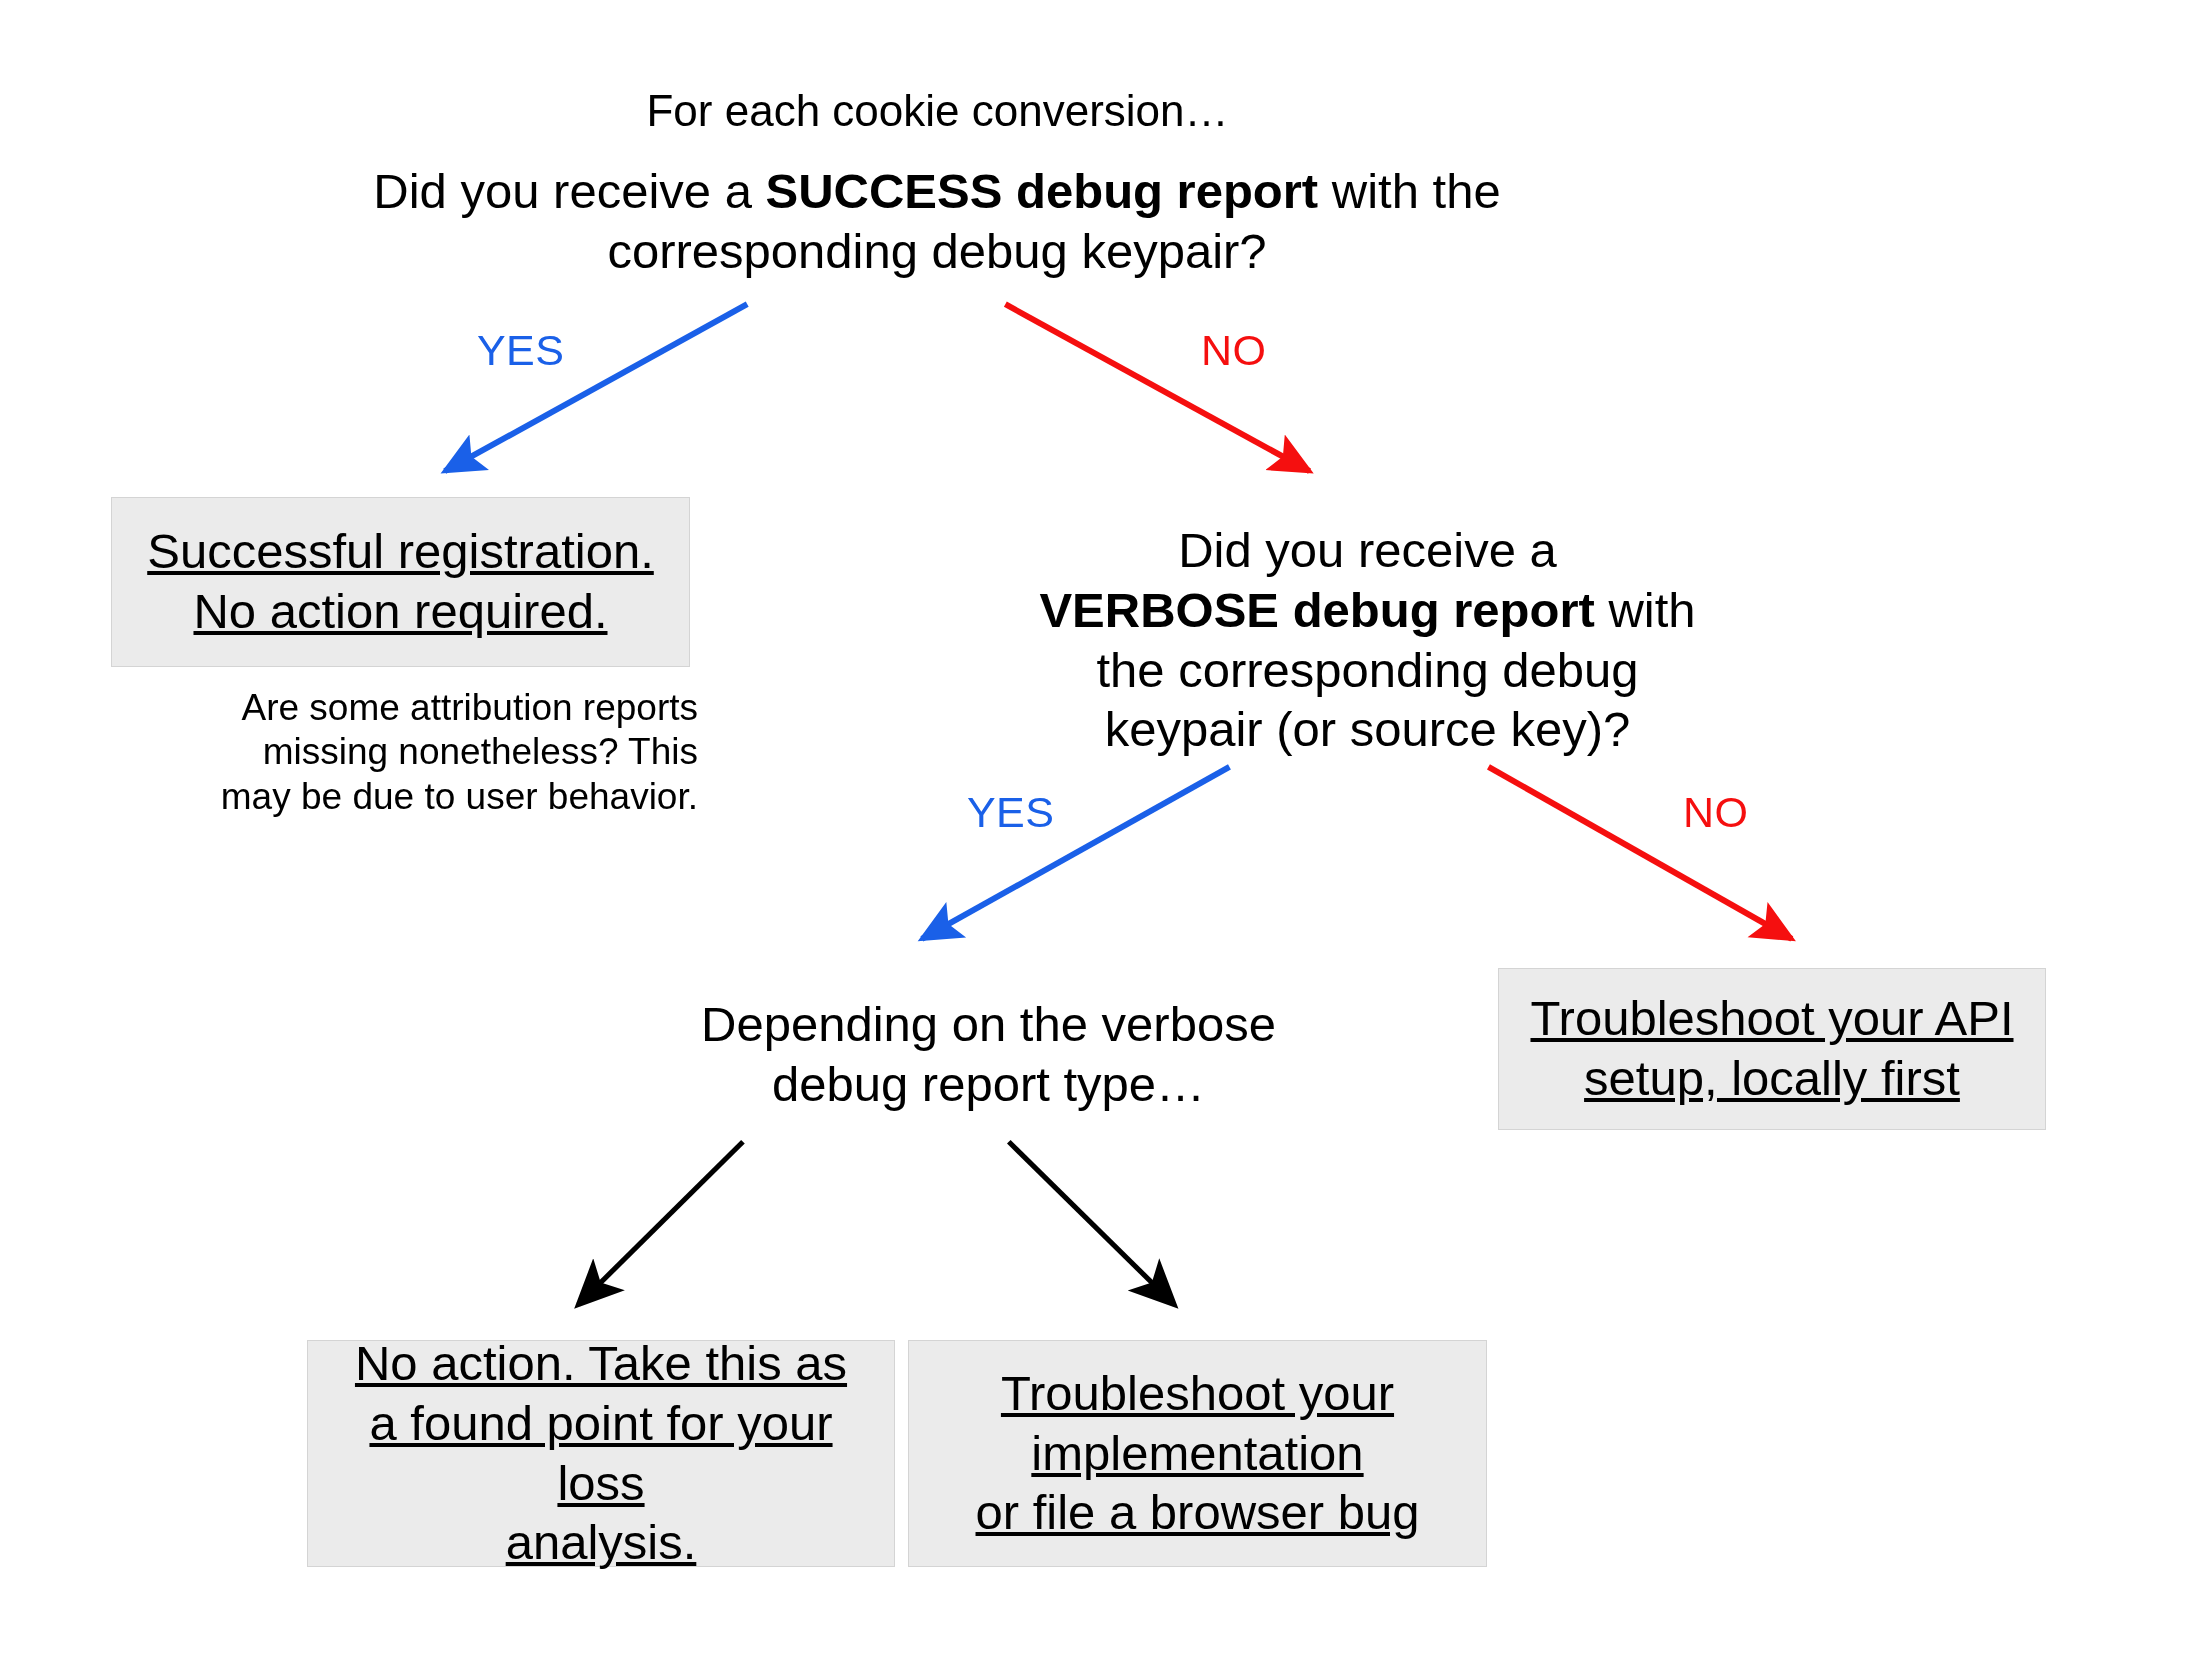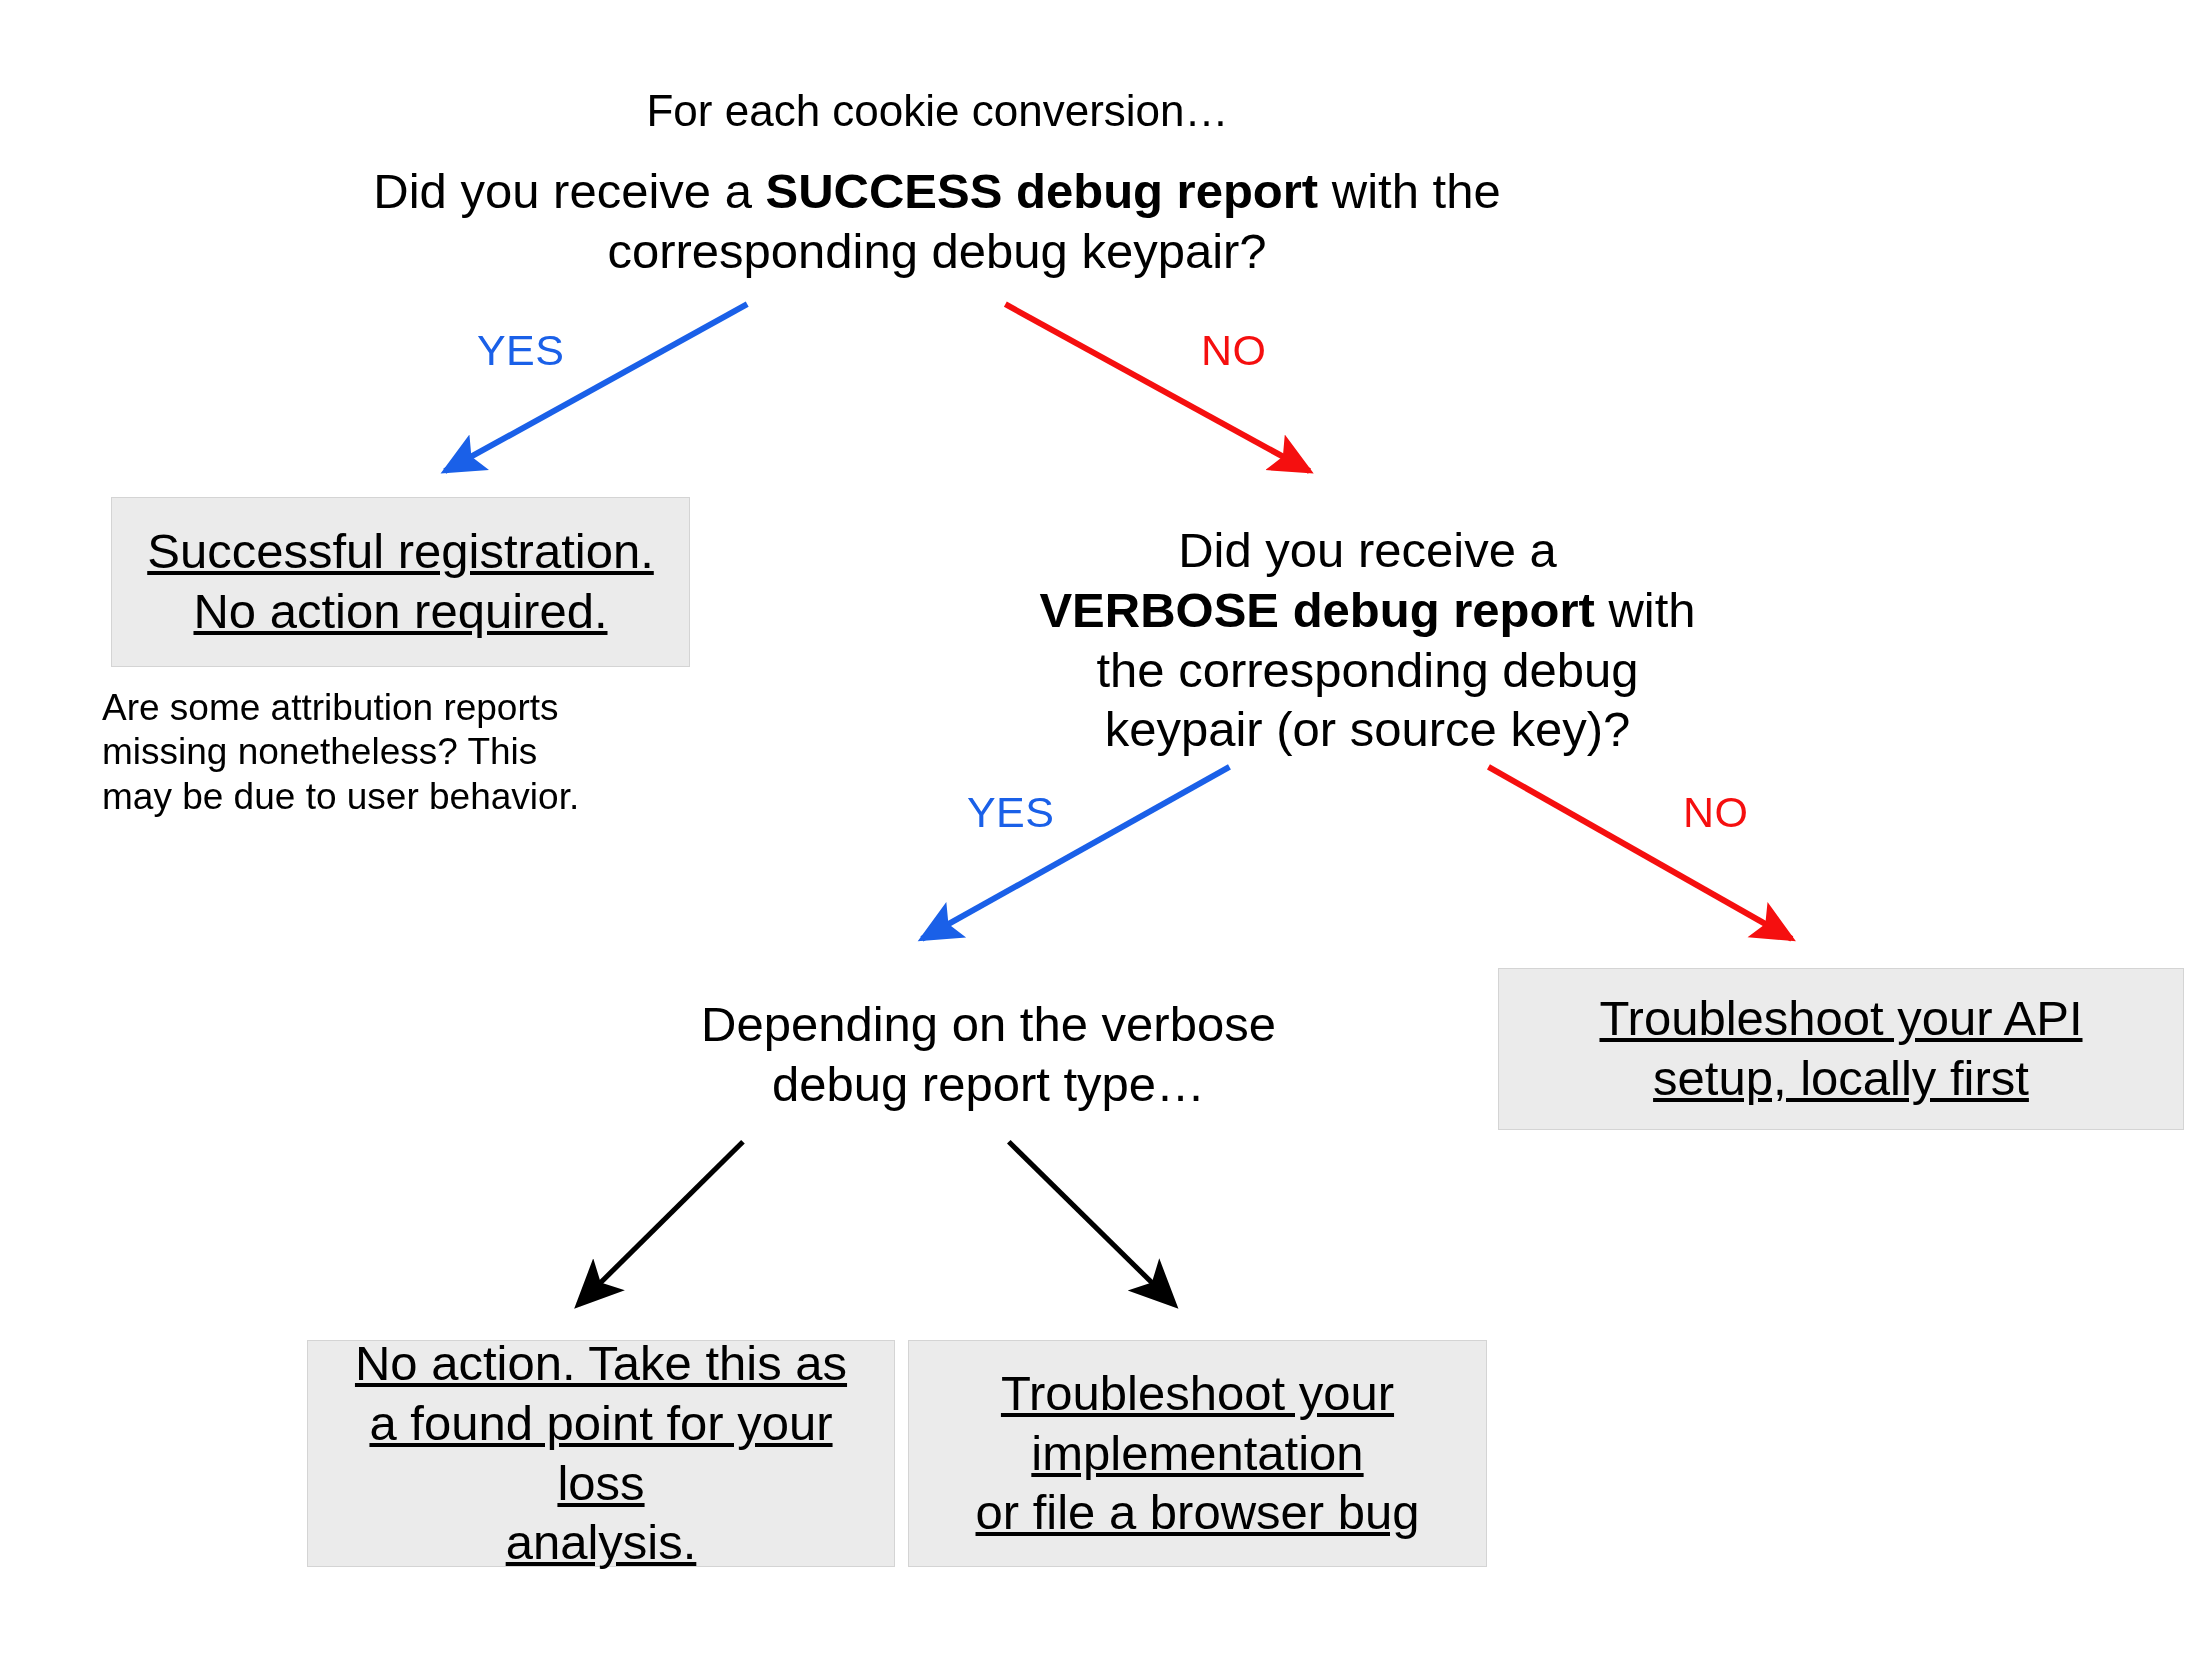--- a/index.html
+++ b/index.html
@@ -42,21 +42,21 @@
     text-align: center;
     line-height: 1.22;
     font-size: 49px;
     color: #000000;
     white-space: pre-line;
     padding: 5.1px 12px;
     text-decoration: underline;
   }
   .caption {
     position: absolute;
-    text-align: left;
+    text-align: right;
     line-height: 1.2;
     font-size: 37px;
     color: #000000;
     white-space: pre-line;
   }
   .edge-label {
     position: absolute;
     font-weight: normal;
     font-size: 43px;
     letter-spacing: 0.4px;
@@ -124,21 +124,21 @@
 the corresponding debug
 keypair (or source key)?</span></div>
 
   <div class="edge-label yes" style="left:967px; top:788px;">YES</div>
 
   <div class="edge-label no" style="left:1683px; top:788px;">NO</div>
 
   <div class="node-text q-main" style="left:605px; top:995px; width:767px;">Depending on the verbose
 debug report type…</div>
 
-  <div class="box" style="left:1498px; top:968px; width:686px; height:162px;">Troubleshoot your API
+  <div class="box" style="left:1498px; top:968px; width:548px; height:162px;">Troubleshoot your API
 setup, locally first</div>
 
 
   <div class="box" style="left:307px; top:1340px; width:588px; height:227px;">No action. Take this as
 a found point for your loss
 analysis.</div>
 
   <div class="box" style="left:908px; top:1340px; width:579px; height:227px;">Troubleshoot your
 implementation
 or file a browser bug</div>

